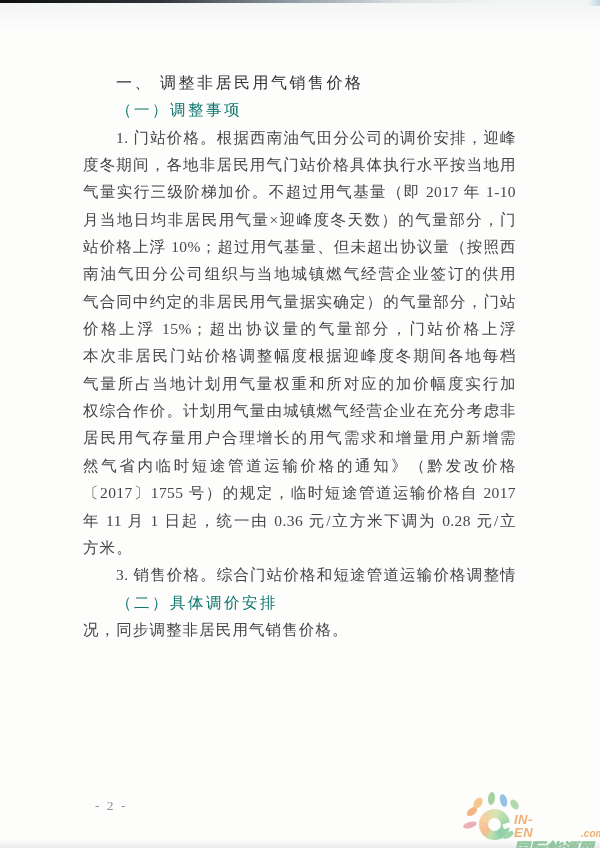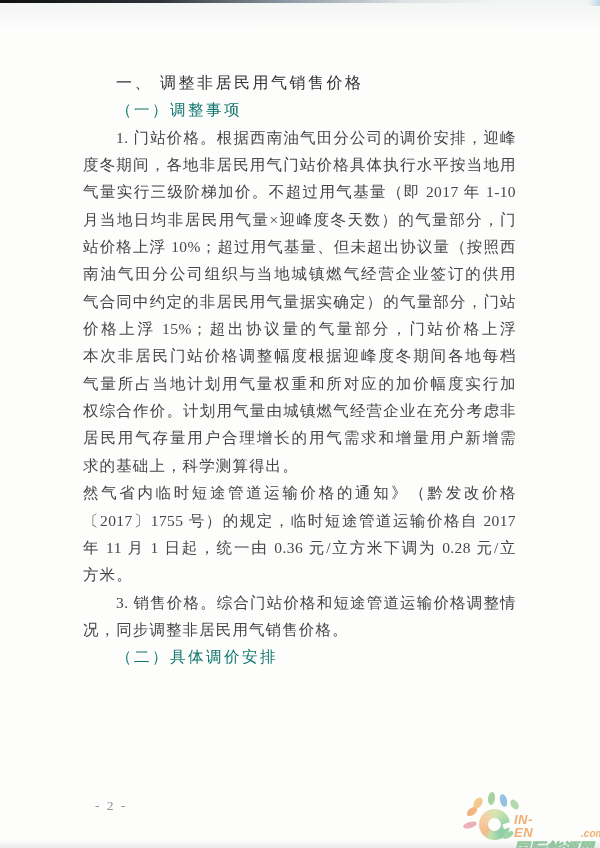--- a/index.html
+++ b/index.html
@@ -78,28 +78,27 @@
       <div class="line fill">气量实行三级阶梯加价。不超过用气基量（即 2017 年 1-10</div>
       <div class="line fill">月当地日均非居民用气量×迎峰度冬天数）的气量部分，门</div>
       <div class="line fill">站价格上浮 10%；超过用气基量、但未超出协议量（按照西</div>
       <div class="line fill">南油气田分公司组织与当地城镇燃气经营企业签订的供用</div>
       <div class="line fill">气合同中约定的非居民用气量据实确定）的气量部分，门站</div>
       <div class="line fill">价格上浮 15%；超出协议量的气量部分，门站价格上浮 20%。</div>
       <div class="line fill">本次非居民门站价格调整幅度根据迎峰度冬期间各地每档</div>
       <div class="line fill">气量所占当地计划用气量权重和所对应的加价幅度实行加</div>
       <div class="line fill">权综合作价。计划用气量由城镇燃气经营企业在充分考虑非</div>
       <div class="line fill">居民用气存量用户合理增长的用气需求和增量用户新增需</div>
-      <div class="line">求的基础上，科学测算得出。</div>
       <div class="line fill">然气省内临时短途管道运输价格的通知》（黔发改价格</div>
       <div class="line fill">〔2017〕1755 号）的规定，临时短途管道运输价格自 2017</div>
       <div class="line fill">年 11 月 1 日起，统一由 0.36 元/立方米下调为 0.28 元/立</div>
       <div class="line">方米。</div>
       <div class="line indent fill">3. 销售价格。综合门站价格和短途管道运输价格调整情</div>
+      <div class="line h-kaiti indent">（二）具体调价安排</div>
       <div class="line">况，同步调整非居民用气销售价格。</div>
-      <div class="line h-kaiti indent">（二）具体调价安排</div>
     </div>
 
   <div class="pagenum">- 2 -</div>
 
   <div class="watermark">
     <div class="petal p1"></div>
     <div class="petal p2"></div>
     <div class="petal p3"></div>
     <div class="petal p4"></div>
     <div class="petal p5"></div>

